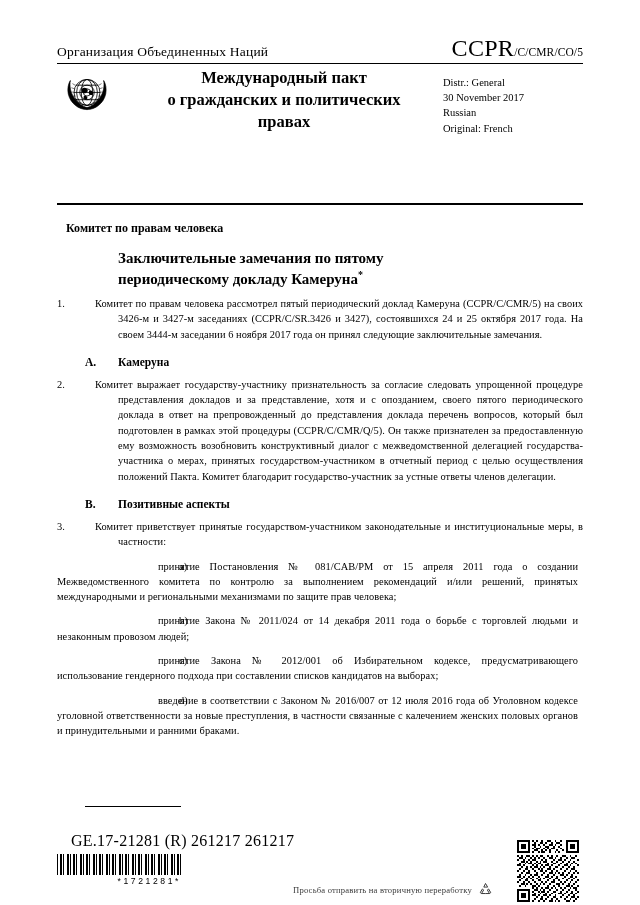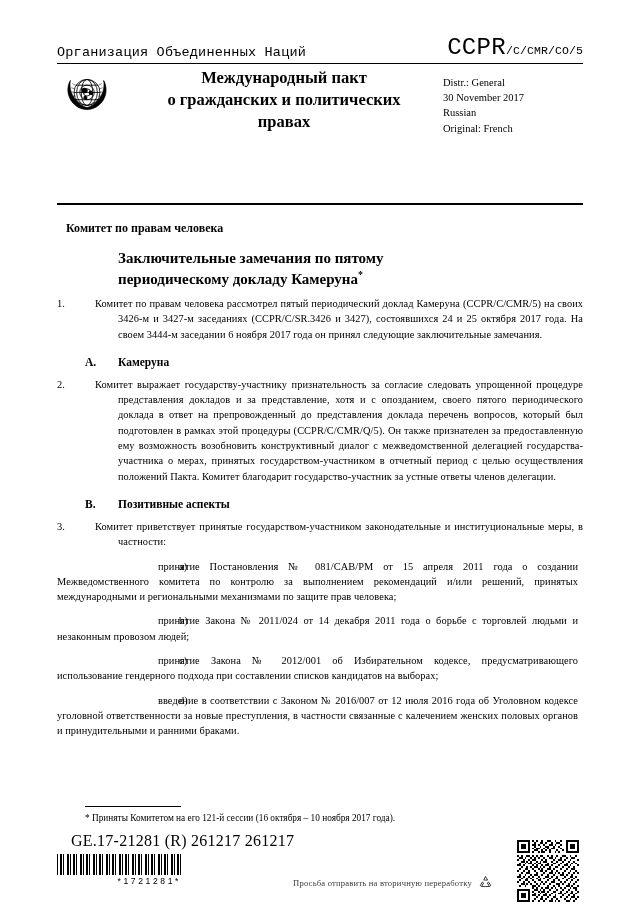--- a/index.html
+++ b/index.html
@@ -28,21 +28,20 @@
     position: absolute;
     left: 57px;
     top: 36px;
     width: 526px;
   }
   .org-row {
     display: flex;
     align-items: flex-end;
     justify-content: space-between;
     padding-bottom: 3px;
-    font-family: Liberation Mono, monospace;
   }
   .org-name {
     font-size: 13.5px;
     letter-spacing: 0.2px;
     white-space: nowrap;
   }
   .symbol {
     white-space: nowrap;
     text-align: right;
     line-height: 1;
@@ -242,21 +241,21 @@
   .barcode-text {
     font-size: 8.6px;
     letter-spacing: 2.6px;
     text-align: right;
     margin-top: 1px;
     font-family: "Liberation Sans", sans-serif;
   }
   .recycle-line {
     position: absolute;
     left: 236px;
-    top: 20px;
+    top: 27px;
     display: flex;
     align-items: center;
     color: #3a3a3a;
   }
   .recycle-text {
     font-size: 8.6px;
     letter-spacing: 0.2px;
   }
   .recycle-icon {
     margin-left: 5px;
@@ -381,24 +380,20 @@
     </p>
 
     <p class="subitem">
       <span class="lbl">d)</span><span>введение в соответствии с Законом № 2016/007 от 12 июля 2016 года об Уголовном кодексе уголовной ответственности за новые преступления, в частности связанные с калечением женских половых органов и принудительными и ранними браками.</span>
     </p>
 
   </div>
 
   <div class="footnote-wrap">
     <div class="footnote-rule"></div>
-    <div class="footnote">
-      <span>*</span>
-      <span>Приняты Комитетом на его 121-й сессии (16 октября – 10 ноября 2017 года).</span>
-    </div>
   </div>
 
   <div class="footer">
     <div class="ge-line">GE.17-21281  (R)  261217  261217</div>
 
     <div class="footer-lower">
 
       <div class="barcode">
         <div class="barcode-bars"></div>
         <div class="barcode-text">*1721281*</div>

